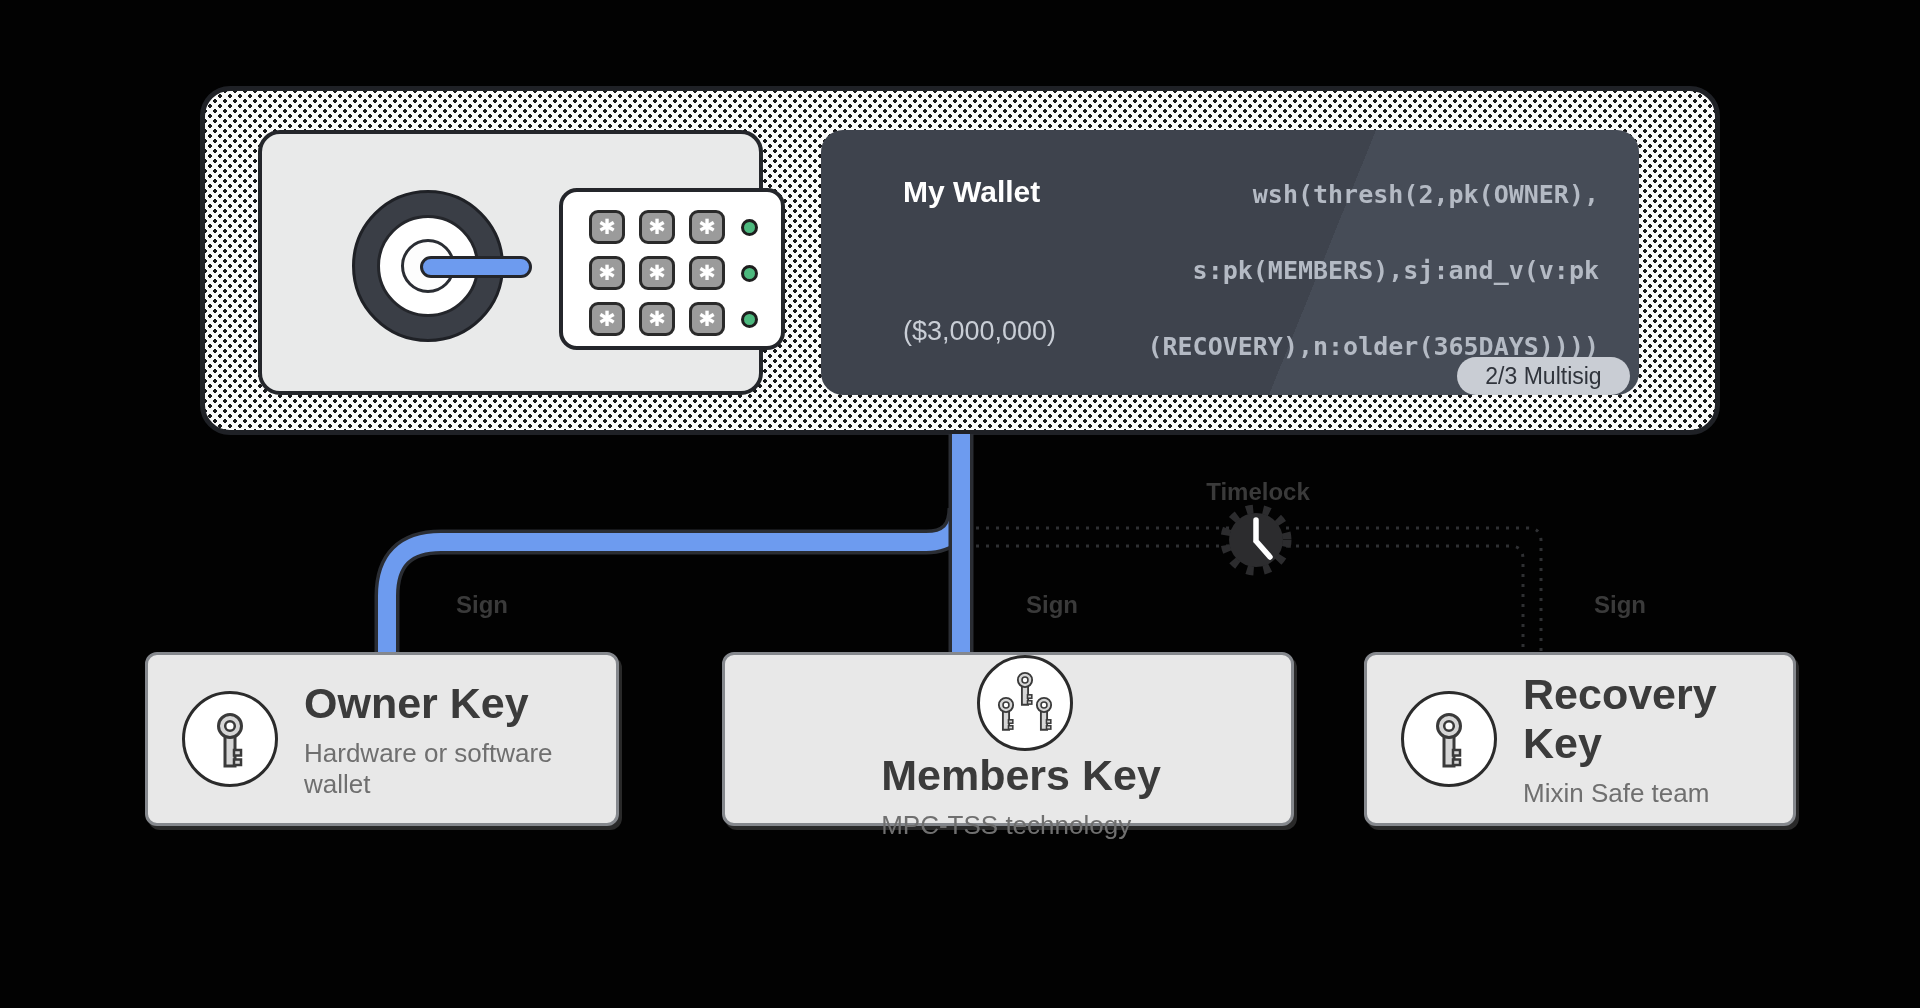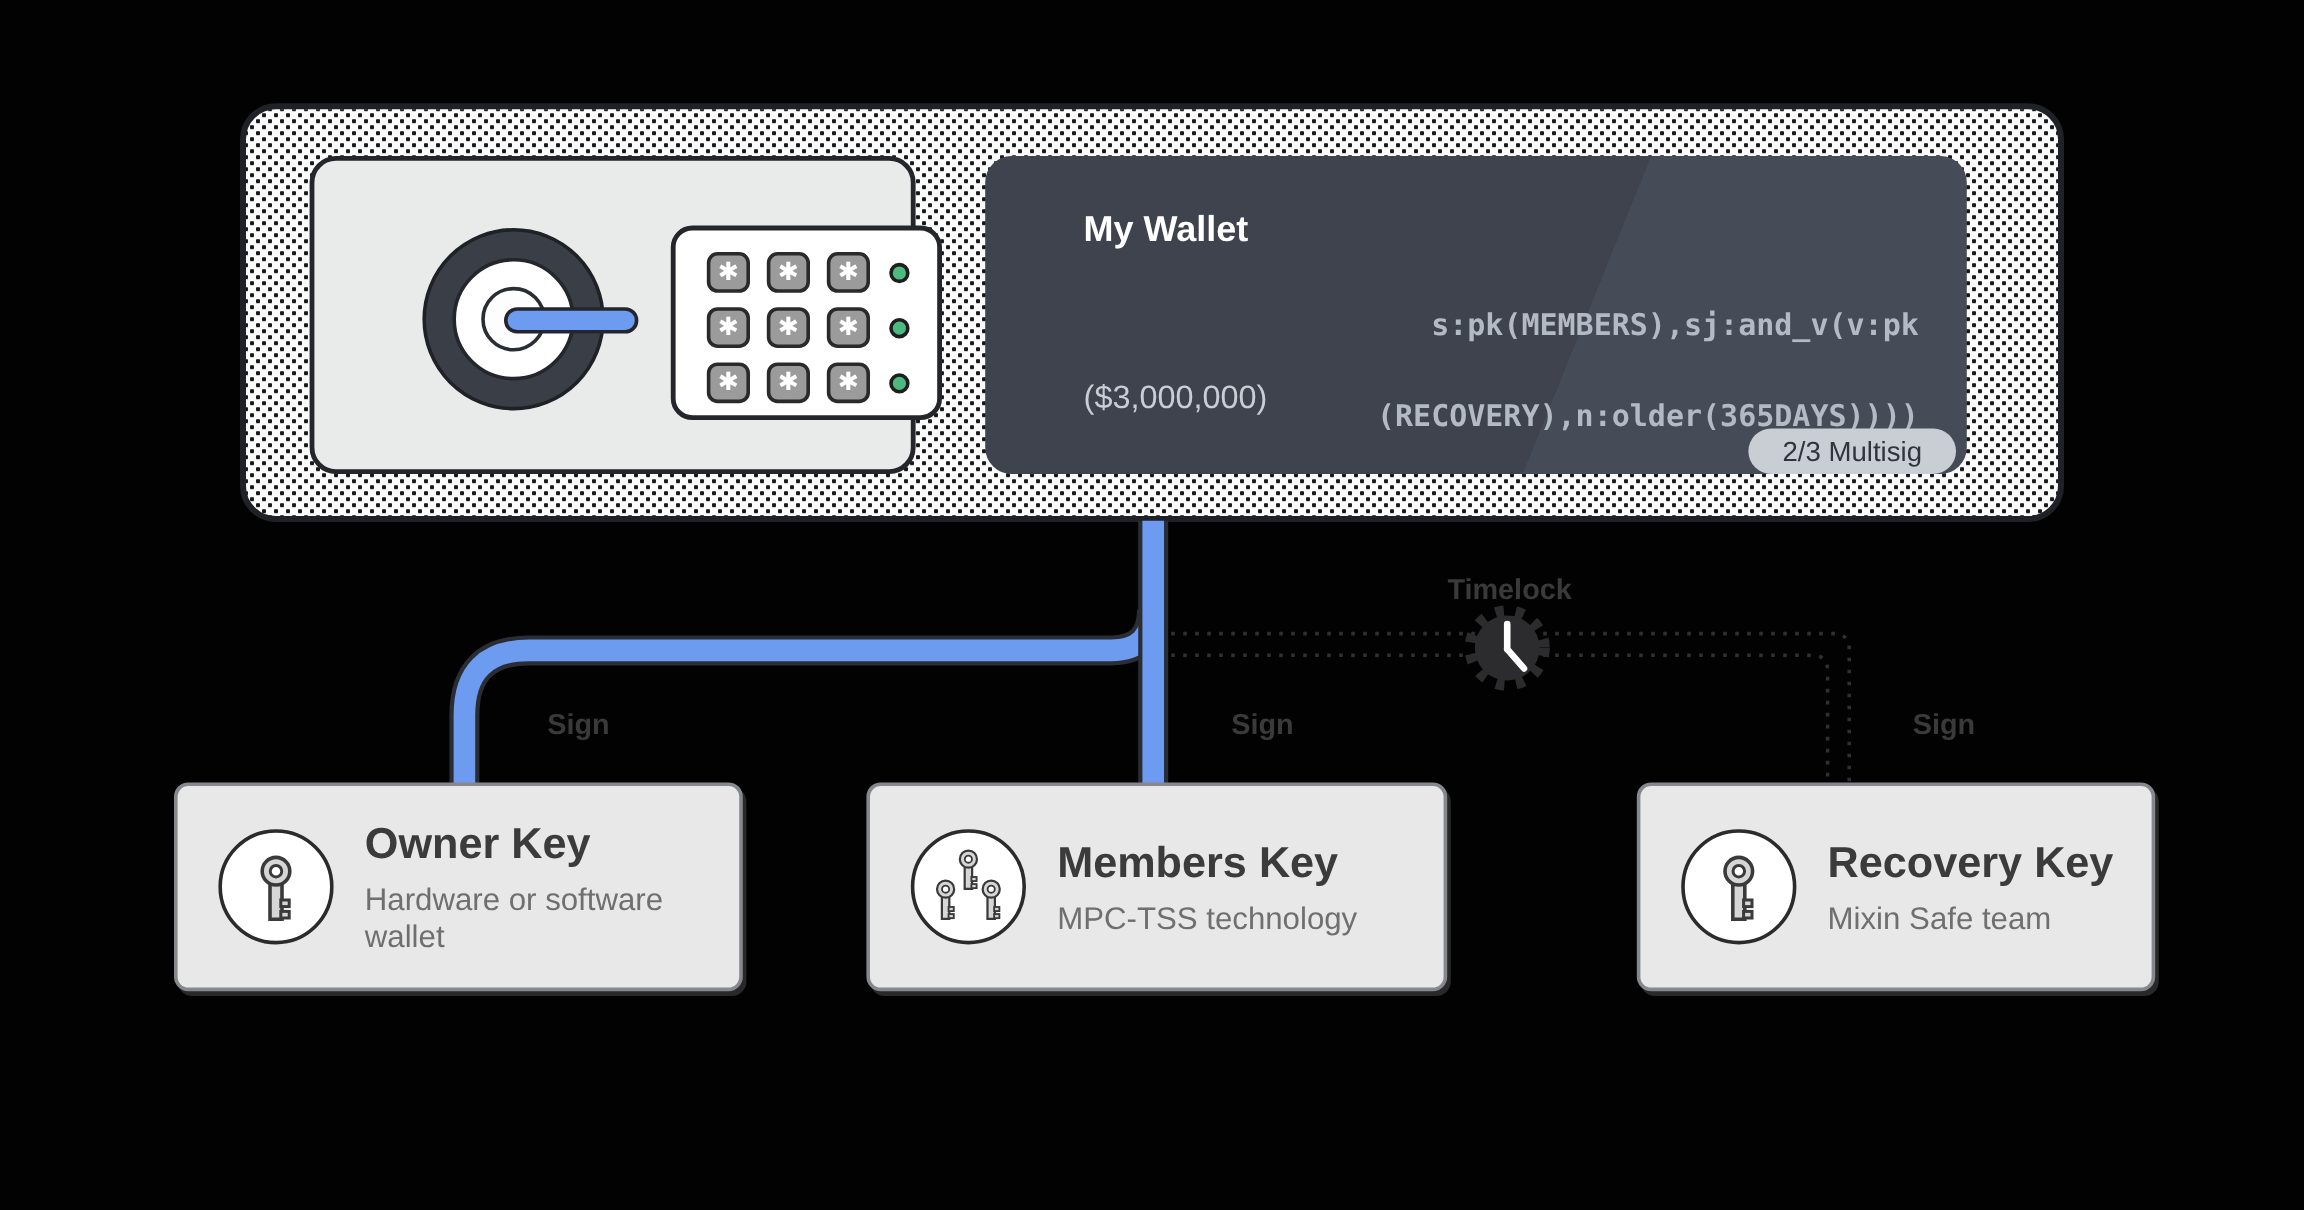--- a/index.html
+++ b/index.html
@@ -45,27 +45,27 @@
         background:#c9cdd4;color:#30343c;font-size:23px;line-height:38px;text-align:center;margin-top:44px;}
 
   
   .conn-label{position:absolute;width:200px;text-align:center;font-size:24px;font-weight:600;color:#3a3a3a;}
 
   
   .key-card{position:absolute;top:652px;height:174px;box-sizing:border-box;border-radius:12px;
         background:#e8e8e8;border:3px solid #85888d;box-shadow:3px 4px 0 rgba(45,45,45,.9);
         display:flex;align-items:center;}
   .kc-owner{left:145px;width:474px;}
-  .kc-members{left:722px;width:484px;}
+  .kc-members{left:722px;width:572px;flex-direction:column;}
   .kc-recovery{left:1364px;width:432px;}
   .kc-circle{flex:0 0 auto;width:96px;height:96px;margin-left:34px;border-radius:50%;
         background:#ffffff;border:3px solid #2b2b2b;box-sizing:border-box;
         display:flex;align-items:center;justify-content:center;}
   .kc-text{margin-left:26px;}
-  .kc-title{font-size:36px;font-weight:600;color:#3b3b3b;}
+  .kc-title{font-size:43px;font-weight:600;color:#3b3b3b;}
   .kc-sub{font-size:26px;color:#6f6f6f;margin-top:10px;}
 
   .overlay{position:absolute;left:0;top:0;pointer-events:none;}
   .hiddendefs{position:absolute;width:0;height:0;overflow:hidden;}
 </style>
 </head>
 <body>
 
 <svg class="hiddendefs" aria-hidden="true">
   <defs>
@@ -103,21 +103,21 @@
         <div class="kbtn">✱</div>
         <div class="kbtn">✱</div>
         <div class="kbtn">✱</div>
         <div class="led"></div>
       </div>
     </div>
 
     <div class="wallet-card">
       <div class="w-title">My Wallet</div>
       <div class="w-fiat">($3,000,000)</div>
-      <div class="w-code"><br>
+      <div class="w-code"><span>wsh(thresh(2,pk(OWNER),</span><br>
 <span>s:pk(MEMBERS),sj:and_v(v:pk</span><br>
 <span>(RECOVERY),n:older(365DAYS))))</span></div>
       <div class="w-badge">2/3 Multisig</div>
     </div>
   </div>
 
   <svg class="overlay" width="1920" height="1008" viewBox="0 0 1920 1008">
 
     <g stroke="#2f3033" stroke-width="3" fill="none" stroke-dasharray="3 7">
       <path d="M 976,528 L 1528,528 Q 1541,528 1541,541 L 1541,651"></path>

